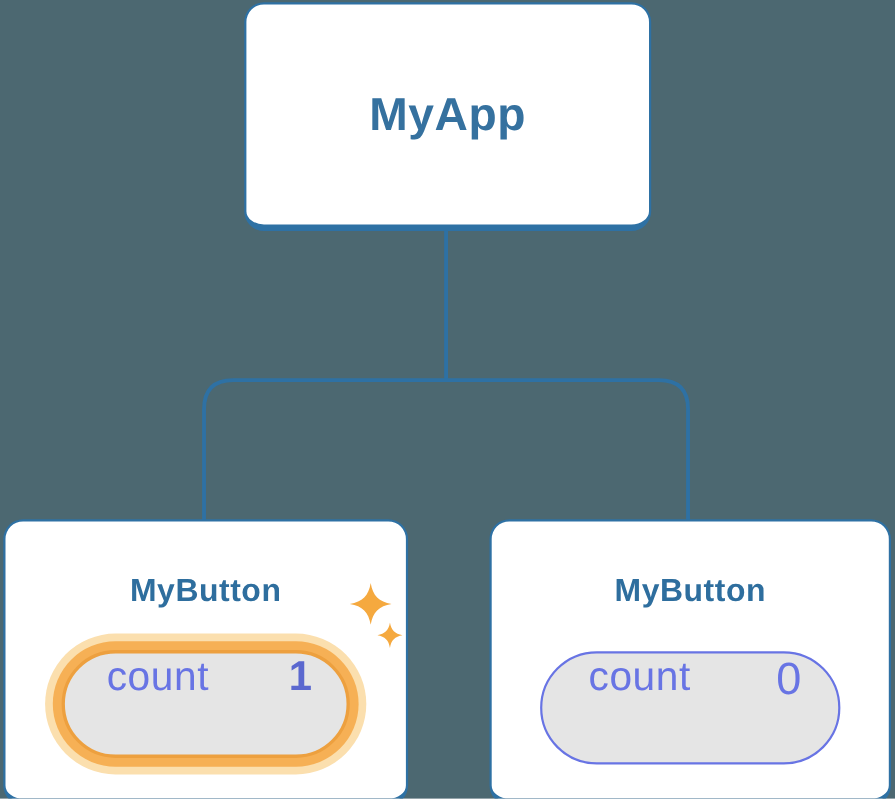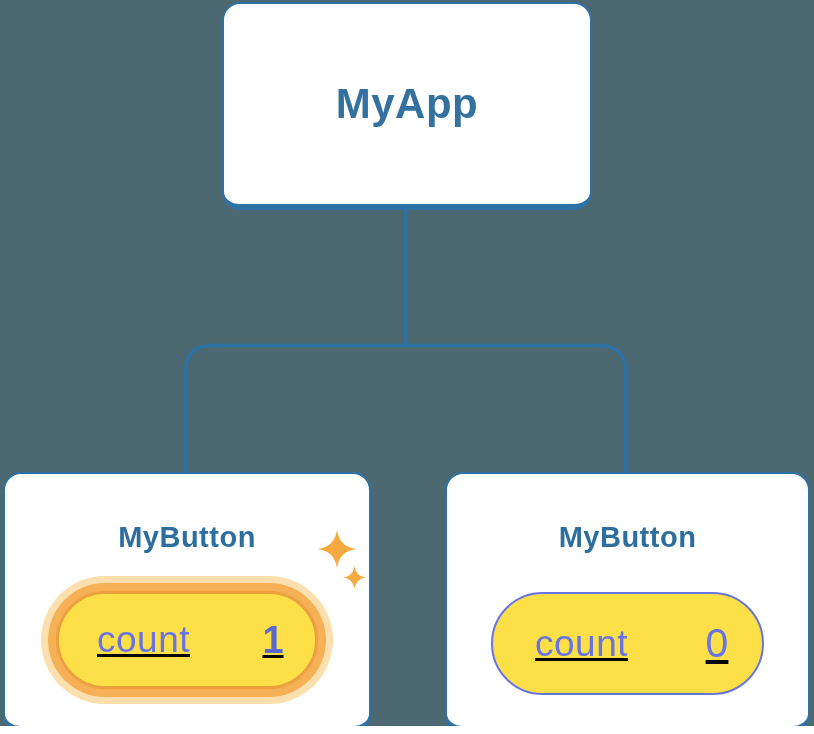--- a/index.html
+++ b/index.html
@@ -52,23 +52,22 @@
     font-size: 29px;
     font-weight: 600;
     line-height: 38px;
     letter-spacing: 0.5px;
     color: var(--node-title, #2e6e9e);
   }
   .pill-wrap { position: relative; }
   .pill {
     box-sizing: border-box;
     display: flex;
-    align-items: center;
-    background: #fde047;
-    text-decoration: underline;
+    align-items: flex-start;
+    background: #e5e5e5;
   }
   .pill-active {
     margin-top: 35px;
     width: 262px; height: 98px;
     border-radius: 49px;
     border: 3px solid var(--orange-deep, #eda03f);
     box-shadow: 0 0 0 8px var(--orange, #f6b055),
                 0 0 0 15px var(--orange-light, #fbdfae);
   }
   .pill-inactive {

